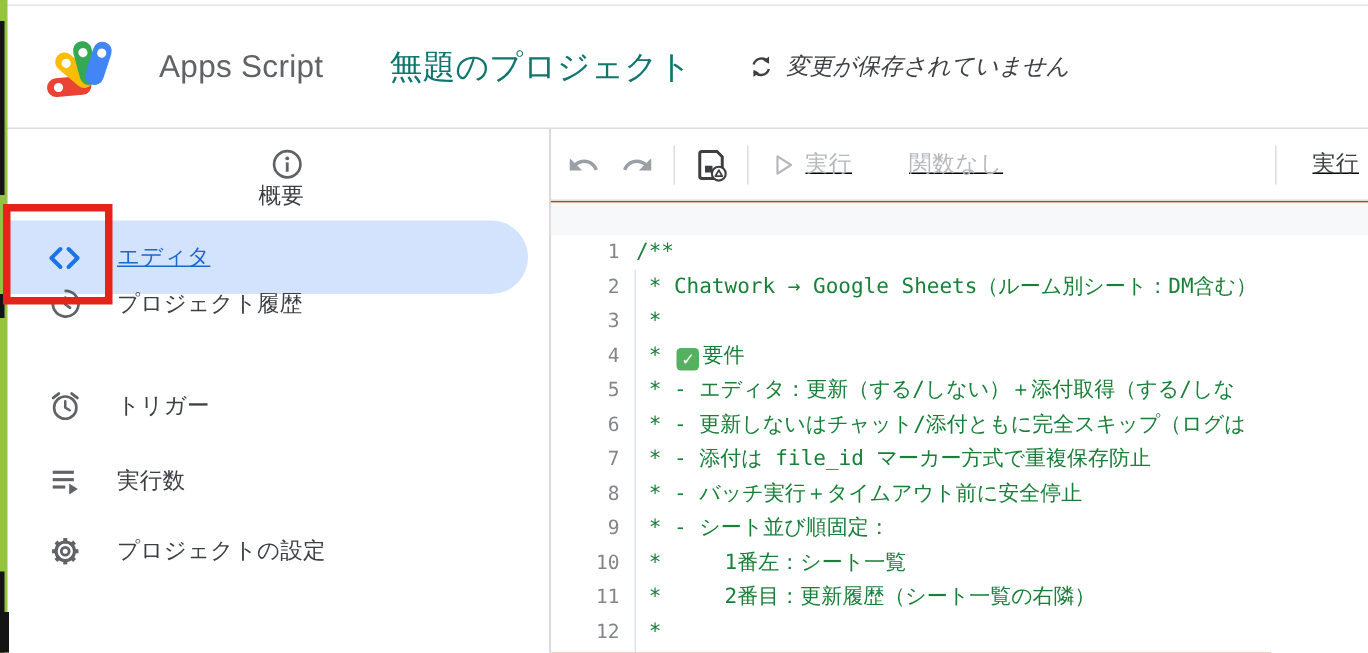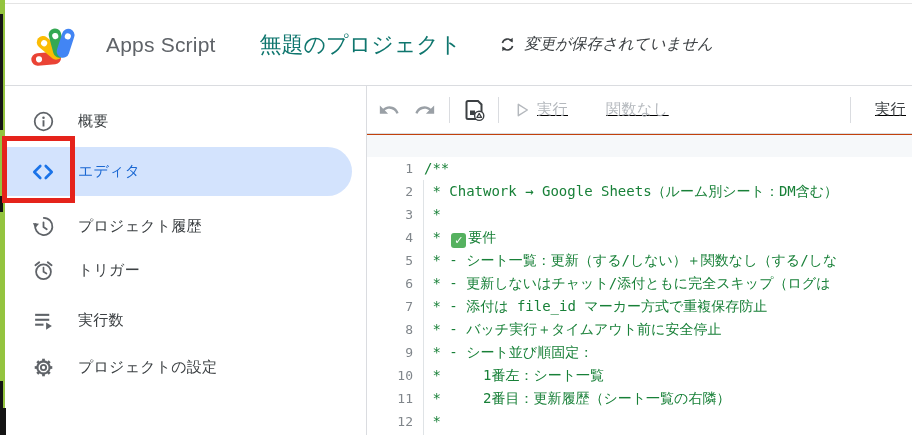--- a/index.html
+++ b/index.html
@@ -31,21 +31,21 @@
   .h-divider { position:absolute; left:0; top:85px; width:912px; height:1px; background:#dadce0; z-index:3; }
 
   
   .sidebar { position:absolute; left:0; top:86px; width:366px; height:349px; background:#fff; z-index:2; }
   .v-divider { position:absolute; left:366px; top:86px; width:1px; height:349px; background:#dadce0; z-index:3; }
   .side-item { position:absolute; left:0; width:352px; height:49px; display:flex; align-items:center;
     border-radius:0 25px 25px 0; cursor:pointer; }
   .side-item .s-icon { width:24px; height:24px; margin-left:31px; flex:none; display:flex; align-items:center; justify-content:center; }
   .side-item .s-label { margin-left:23px; font-size:15px; font-weight:500; color:#3c4043; letter-spacing:.2px; }
   .side-item.selected { background:#d3e3fd; }
-  .side-item.selected .s-label { color:#1967d2; }
+  .side-item.selected .s-label { color:#1967d2;text-decoration:underline; }
 
   
   .editor-panel { position:absolute; left:367px; top:86px; width:545px; height:349px; background:#c2410c;text-decoration:underline; }
   .toolbar { position:relative; height:48px; border-bottom:1px solid #dadce0; background:#fff;
     display:flex; align-items:center; padding:0 0 0 8px; }
   .tb-btn { display:flex; align-items:center; justify-content:center; height:32px; cursor:pointer; flex:none; }
   .tb-ico { width:28px; }
   .tb-div { width:1px; height:26px; background:#dadce0; flex:none; }
   .tb-label { font-size:15px; color:#b4b8bd; margin-left:6px; letter-spacing:.5px; }
   .fn-none { font-size:15px; color:#b4b8bd; letter-spacing:.5px; cursor:pointer; flex:none;text-align:center; }
@@ -92,42 +92,42 @@
         <path d="M12.8 9.4 A5.2 5.2 0 0 1 3.6 11" fill="none" stroke="#3c4043" stroke-width="1.5"></path>
         <polygon points="3.1,14.4 3.1,9.9 6.6,11.7" fill="#3c4043"></polygon>
       </svg>
       <span class="status-text">変更が保存されていません</span>
     </div>
   </div>
   <div class="h-divider"></div>
 
   <div class="sidebar">
 
-    <div class="side-item" style="top:11px;">
+    <div class="side-item" style="top:11px;flex-direction:column;">
       <span class="s-icon">
         <svg width="23" height="23" viewBox="0 0 22 22">
           <circle cx="11" cy="11" r="8.4" fill="none" stroke="#5f6368" stroke-width="1.7"></circle>
           <circle cx="11" cy="7.3" r="1.2" fill="#5f6368"></circle>
           <rect x="10.1" y="9.8" width="1.8" height="6" fill="#5f6368"></rect>
         </svg>
       </span>
       <span class="s-label">概要</span>
     </div>
 
     <div class="side-item selected" style="top:61px;">
       <span class="s-icon">
         <svg width="24" height="24" viewBox="0 0 22 22">
           <path d="M8.5 5.5 L3 11 L8.5 16.5" fill="none" stroke="#1a73e8" stroke-width="2.4" stroke-linecap="round" stroke-linejoin="round"></path>
           <path d="M13.5 5.5 L19 11 L13.5 16.5" fill="none" stroke="#1a73e8" stroke-width="2.4" stroke-linecap="round" stroke-linejoin="round"></path>
         </svg>
       </span>
       <span class="s-label">エディタ</span>
     </div>
 
-    <div class="side-item" style="top:116px;align-items:center;">
+    <div class="side-item" style="top:92px;align-items:center;">
       <span class="s-icon">
         <svg width="23" height="23" viewBox="0 0 22 22">
           <path d="M11.3 2.8 a8.2 8.2 0 1 1 -7.9 6" fill="none" stroke="#5f6368" stroke-width="1.7" stroke-linecap="round"></path>
           <polygon points="0.9,7.6 6.7,8.4 3.0,12.6" fill="#5f6368"></polygon>
           <path d="M11 7 v4.4 l3.1 2.2" fill="none" stroke="#5f6368" stroke-width="1.7" stroke-linecap="round"></path>
         </svg>
       </span>
       <span class="s-label">プロジェクト履歴</span>
     </div>
 
@@ -211,21 +211,21 @@
       <span class="exec-log" style="margin-left:24px; margin-right:6px;">実行</span>
     </div>
 
     <div class="code-area">
       <div class="code-band"></div>
       <div class="code-lines">
           <div class="code-line"><span class="ln">1</span><span class="ct">/**</span></div>
           <div class="code-line"><span class="ln">2</span><span class="ct"> * Chatwork → Google Sheets（ルーム別シート：DM含む）</span></div>
           <div class="code-line"><span class="ln">3</span><span class="ct"> *</span></div>
           <div class="code-line"><span class="ln">4</span><span class="ct"> * <span class="chk">✓</span>要件</span></div>
-          <div class="code-line"><span class="ln">5</span><span class="ct"> * - シート一覧：更新（する/しない）＋関数なし（する/しな</span></div>
+          <div class="code-line"><span class="ln">5</span><span class="ct"> * - エディタ：更新（する/しない）＋添付取得（する/しな</span></div>
           <div class="code-line"><span class="ln">6</span><span class="ct"> * - 更新しないはチャット/添付ともに完全スキップ（ログは</span></div>
           <div class="code-line"><span class="ln">7</span><span class="ct"> * - 添付は file_id マーカー方式で重複保存防止</span></div>
           <div class="code-line"><span class="ln">8</span><span class="ct"> * - バッチ実行＋タイムアウト前に安全停止</span></div>
           <div class="code-line"><span class="ln">9</span><span class="ct"> * - シート並び順固定：</span></div>
           <div class="code-line"><span class="ln">10</span><span class="ct"> *     1番左：シート一覧</span></div>
           <div class="code-line"><span class="ln">11</span><span class="ct"> *     2番目：更新履歴（シート一覧の右隣）</span></div>
           <div class="code-line"><span class="ln">12</span><span class="ct"> *</span></div>
         </div>
       <div class="indent-guide"></div>
     </div>

